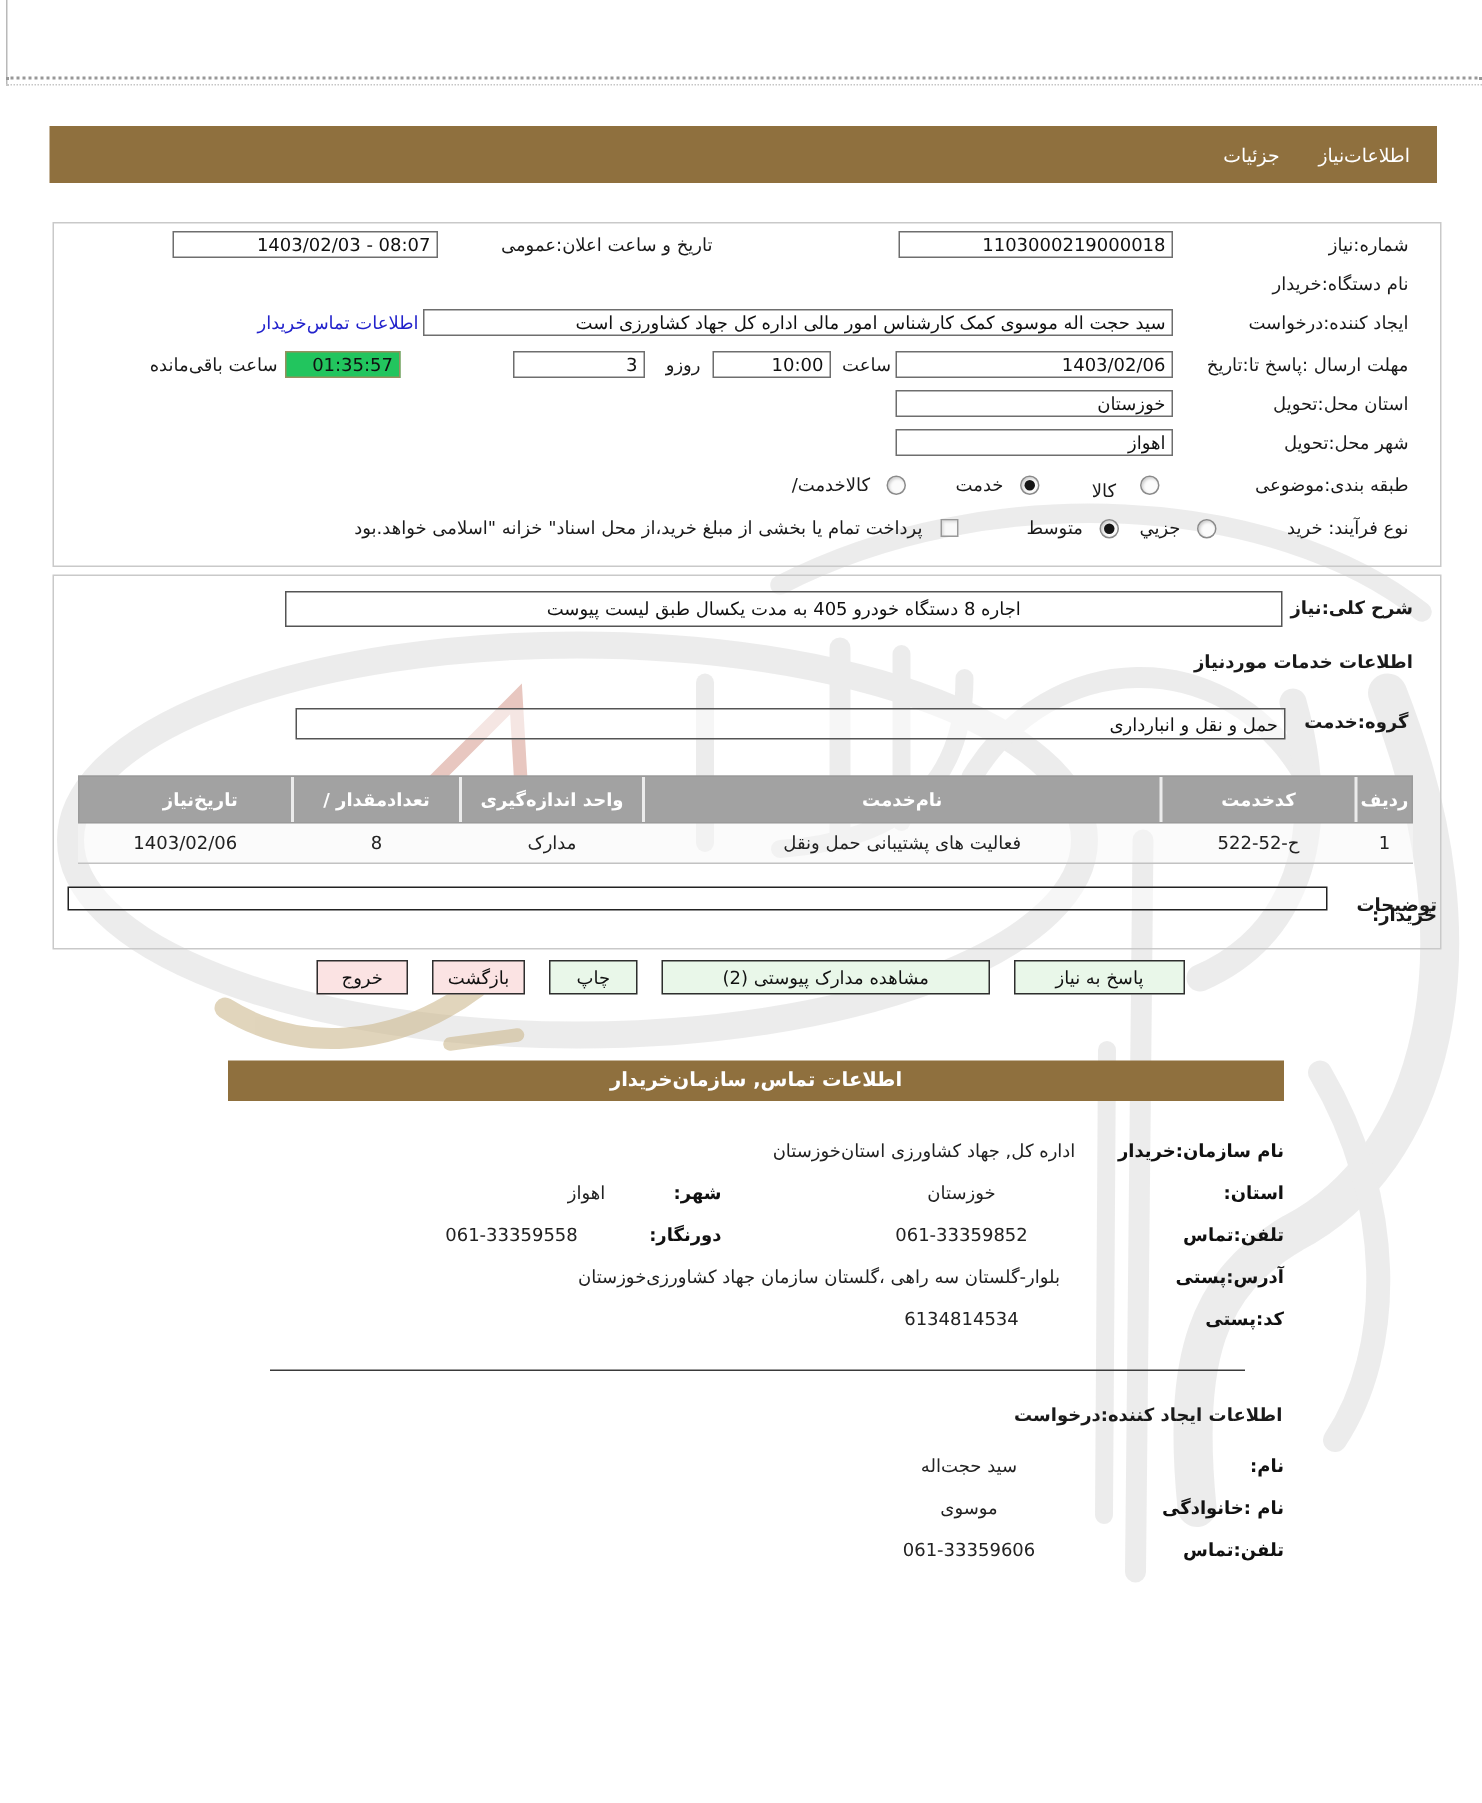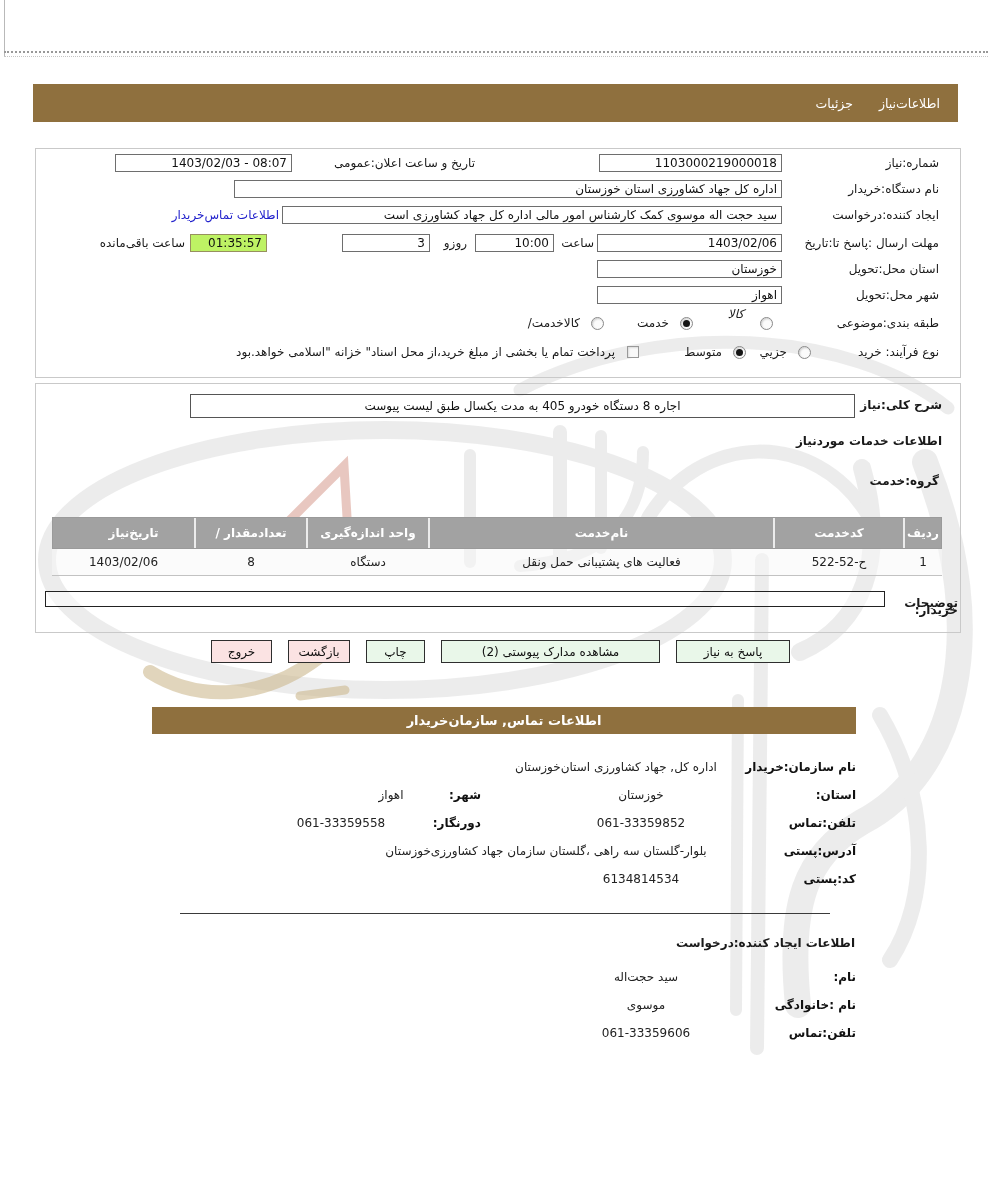--- a/index.html
+++ b/index.html
@@ -14,21 +14,21 @@
           color:#fff;font-size:12.5px;}
   .tab{cursor:pointer;white-space:nowrap;}
   .panel{position:absolute;left:35px;width:926px;border:1px solid #c9c9c9;direction:rtl;background:transparent;box-sizing:border-box;}
   .lbl{position:absolute;font-size:12px;color:#1a1a1a;white-space:nowrap;}
   .b{font-weight:bold;}
   .vbox{position:absolute;height:18px;border:1px solid #6e6e6e;background:rgba(255,255,255,.55);
         display:flex;align-items:center;padding:0 4px;font-size:12px;color:#111;
         white-space:nowrap;box-sizing:border-box;}
   .vbox.l{direction:ltr;justify-content:flex-end;}
   .vbox.center{justify-content:center;}
-  .count{background:#bef264;border-color:#97905f;}
+  .count{background:#22c55e;border-color:#97905f;}
   .link{position:absolute;font-size:12px;color:#2222cc;white-space:nowrap;cursor:pointer;}
   .radio{position:absolute;width:13px;height:13px;border:1px solid #8a8a8a;border-radius:50%;
          background:#fbfbfb;box-shadow:inset 1px 1px 2px rgba(0,0,0,.18);box-sizing:border-box;cursor:pointer;}
   .radio.on::after{content:"";position:absolute;inset:2px;border-radius:50%;background:#151515;}
   .cbox{position:absolute;width:12px;height:12px;border:1px solid #999;background:rgba(252,252,252,.85);
         box-shadow:inset 1px 1px 2px rgba(0,0,0,.12);box-sizing:border-box;cursor:pointer;}
   .tbl{position:absolute;direction:rtl;}
   .thr{display:flex;background:#a2a2a2;border:1px solid #9a9a9a;}
   .th{height:30px;display:flex;align-items:center;justify-content:center;color:#fff;font-weight:bold;
       font-size:12px;border-left:2px solid #ececec;box-sizing:border-box;}
@@ -84,21 +84,20 @@
     <span class="tab">جزئیات</span>
   </div>
 
   <div class="panel" style="top:148px;height:230px;">
     <span class="lbl" style="right:21px;top:7px;">شماره:نیاز</span>
     <div class="vbox l" style="right:178px;top:5px;width:183px;">1103000219000018</div>
     <span class="lbl" style="right:485px;top:7px;">تاریخ و ساعت اعلان:عمومی</span>
     <div class="vbox l" style="right:668px;top:5px;width:177px;">1403/02/03 - 08:07</div>
 
     <span class="lbl" style="right:21px;top:33px;">نام دستگاه:خریدار</span>
-    <div class="vbox" style="right:178px;top:31px;width:548px;">اداره کل جهاد کشاورزی استان خوزستان</div>
 
     <span class="lbl" style="right:21px;top:59px;">ایجاد کننده:درخواست</span>
     <div class="vbox" style="right:178px;top:57px;width:500px;">سید حجت اله موسوی کمک کارشناس امور مالی اداره کل جهاد کشاورزی است</div>
     <span class="link" style="right:681px;top:59px;">اطلاعات تماس‌خریدار</span>
 
     <span class="lbl" style="right:21px;top:87px;">مهلت ارسال :پاسخ تا:تاریخ</span>
     <div class="vbox l" style="right:178px;top:85px;width:185px;">1403/02/06</div>
     <span class="lbl" style="right:366px;top:87px;">ساعت</span>
     <div class="vbox l" style="right:406px;top:85px;width:79px;">10:00</div>
     <span class="lbl" style="right:493px;top:87px;">روزو</span>
@@ -107,21 +106,21 @@
     <span class="lbl" style="right:775px;top:87px;">ساعت باقی‌مانده</span>
 
     <span class="lbl" style="right:21px;top:113px;">استان محل:تحویل</span>
     <div class="vbox" style="right:178px;top:111px;width:185px;">خوزستان</div>
 
     <span class="lbl" style="right:21px;top:139px;">شهر محل:تحویل</span>
     <div class="vbox" style="right:178px;top:137px;width:185px;">اهواز</div>
 
     <span class="lbl" style="right:21px;top:167px;">طبقه بندی:موضوعی</span>
     <span class="radio" style="right:187px;top:168px;"></span>
-    <span class="lbl" style="right:216px;top:158px;font-style:italic;">کالا</span>
+    <span class="lbl" style="right:216px;top:171px;">کالا</span>
     <span class="radio on" style="right:267px;top:168px;"></span>
     <span class="lbl" style="right:291px;top:167px;margin-left:43px;">خدمت</span>
     <span class="radio" style="right:356px;top:168px;"></span>
     <span class="lbl ltr" style="right:380px;top:167px;">/کالاخدمت</span>
 
     <span class="lbl" style="right:21px;top:196px;">نوع فرآیند: خرید</span>
     <span class="radio" style="right:149px;top:197px;"></span>
     <span class="lbl" style="right:173px;top:196px;">جزيي</span>
     <span class="radio on" style="right:214px;top:197px;"></span>
     <span class="lbl" style="right:238px;top:196px;">متوسط</span>
@@ -129,35 +128,36 @@
     <span class="lbl" style="right:345px;top:196px;">پرداخت تمام یا بخشی از مبلغ خرید،از محل اسناد" خزانه "اسلامی خواهد.بود</span>
   </div>
 
   <div class="panel" style="top:383px;height:250px;">
     <span class="lbl b" style="right:18px;top:14px;">شرح کلی:نیاز</span>
     <div class="vbox center" style="right:105px;top:10px;width:665px;height:24px;border-color:#555;">اجاره 8 دستگاه خودرو 405 به مدت یکسال طبق لیست پیوست</div>
 
     <span class="lbl b" style="right:18px;top:50px;">اطلاعات خدمات موردنیاز</span>
 
     <span class="lbl b" style="right:21px;top:90px;">گروه:خدمت</span>
+    <div class="vbox" style="right:103px;top:88px;width:660px;height:21px;border-color:#555;">حمل و نقل و انبارداری</div>
 
     <div class="tbl" style="top:133px;right:18px;width:890px;">
       <div class="thr">
         <div class="th" style="width:38px;">ردیف</div>
         <div class="th" style="width:130px;">کدخدمت</div>
         <div class="th" style="width:345px;">نام‌خدمت</div>
         <div class="th" style="width:122px;">واحد اندازه‌گیری</div>
         <div class="th ltr" style="width:112px;">/ تعدادمقدار</div>
         <div class="th" style="width:121px;text-align:center;">تاریخ‌نیاز</div>
       </div>
       <div class="trow">
         <div class="td" style="width:38px;">1</div>
         <div class="td" style="width:130px;">ح-52-522</div>
         <div class="td" style="width:345px;">فعالیت های پشتیبانی حمل ونقل</div>
-        <div class="td" style="width:122px;">دستگاه</div>
+        <div class="td" style="width:122px;">مدارک</div>
         <div class="td" style="width:112px;">8</div>
         <div class="td ltr" style="width:143px;">1403/02/06</div>
       </div>
     </div>
 
     <span class="lbl b" style="right:2px;top:200px;margin-top:12px;">توضیحات</span>
     <span class="lbl b" style="right:2px;top:219px;">خریدار:</span>
     <div class="vbox" style="right:75px;left:9px;top:207px;height:16px;border-color:#222;"></div>
   </div>
 

